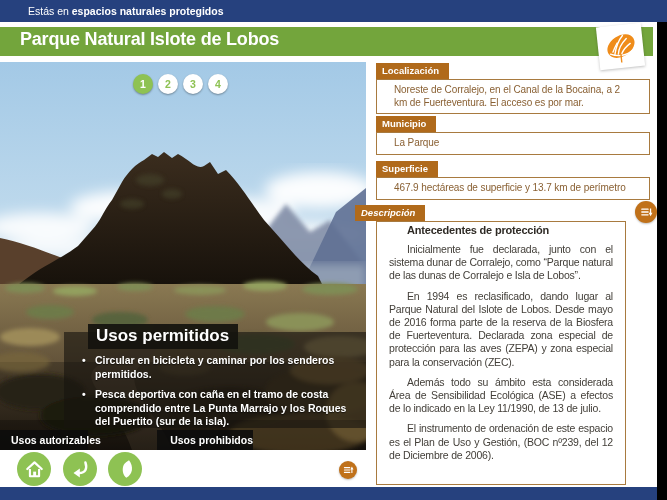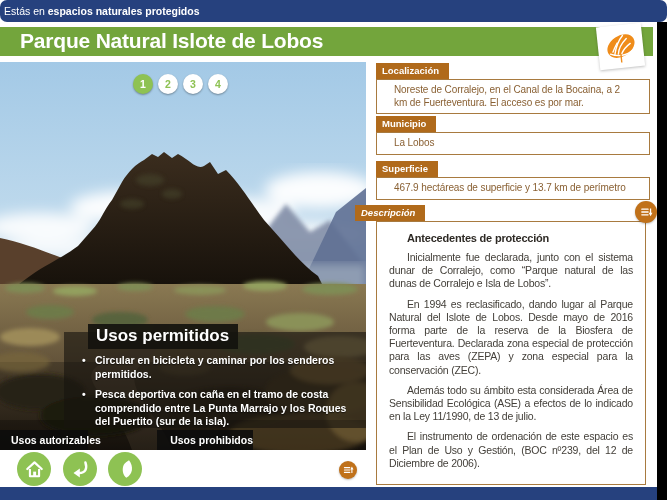--- a/index.html
+++ b/index.html
@@ -1,24 +1,24 @@
 <!DOCTYPE html>
 <html><head>
 <meta charset="utf-8">
 <style>
   html,body{margin:0;padding:0;background:#e9e9e9;}
   .stage{position:relative;width:667px;height:500px;background:#fff;overflow:hidden;
          font-family:"Liberation Sans",sans-serif;-webkit-font-smoothing:antialiased;}
   
   .topbar{position:absolute;left:0;top:0;width:667px;height:22px;background:#26417e;
-          color:#fff;font-size:10.5px;line-height:22px;padding-left:4px;box-sizing:border-box;border-radius:7px;}
+          color:#fff;font-size:10.5px;line-height:22px;padding-left:28px;box-sizing:border-box;}
   .topbar b{font-weight:bold;}
   
   .greenbar{position:absolute;left:0;top:27px;width:653px;height:29px;background:#73a53c;}
-  .page-title{position:absolute;left:20px;top:29px;color:#fff;font-size:21px;font-weight:bold;letter-spacing:-.2px;}
+  .page-title{position:absolute;left:20px;top:29px;color:#fff;font-size:18px;font-weight:bold;letter-spacing:-.2px;}
   .logo-card{position:absolute;left:598px;top:25px;width:45px;height:43px;background:#fff;
              transform:rotate(-6deg);box-shadow:0 1px 3px rgba(0,0,0,.25);z-index:5;
              display:flex;align-items:center;justify-content:center;}
   .black-strip{position:absolute;left:657px;top:22px;width:10px;height:478px;background:#000;}
   
   .photo{position:absolute;left:0;top:62px;width:366px;height:388px;}
   
   .pager{position:absolute;left:133px;top:74px;display:flex;gap:5px;z-index:4;}
   .dot{width:20px;height:20px;border-radius:50%;background:#fff;color:#8ec253;font-size:10.5px;
        font-weight:bold;text-align:center;line-height:20px;box-shadow:0 1px 2px rgba(0,0,0,.35);}
@@ -41,22 +41,22 @@
               display:flex;align-items:center;justify-content:center;z-index:4;}
   .mini-btn{position:absolute;border-radius:50%;background:#c0711a;display:flex;align-items:center;
             justify-content:center;z-index:6;box-shadow:0 1px 2px rgba(0,0,0,.25);}
   .bottombar{position:absolute;left:0;top:487px;width:657px;height:13px;background:#26417e;}
   
   .field-label{position:absolute;background:#b06a1b;color:#fff;font-size:9.5px;font-weight:bold;
                padding:2px 10px 3px 6px;white-space:nowrap;z-index:2;}
   .field-box{position:absolute;left:376px;width:274px;box-sizing:border-box;background:#fff;
              border:1.6px solid #a87a3f;color:#8a6134;font-size:10px;letter-spacing:-.1px;
              line-height:1.25;padding:4px 17px;}
-  .desc-box{position:absolute;left:376px;top:221px;width:270px;height:264px;box-sizing:border-box;
-            background:#fff;border:1.6px solid #a87a3f;padding:8px 12px;overflow:hidden;
+  .desc-box{position:absolute;left:376px;top:221px;width:250px;height:264px;box-sizing:border-box;
+            background:#fff;border:1.6px solid #a87a3f;padding:0 12px;overflow:hidden;
             color:#44403a;font-size:10.5px;letter-spacing:-.2px;text-align:justify;line-height:1.26;}
   .desc-box h3{margin:2px 0 5px 18px;font-size:11px;color:#2e2a25;text-align:left;}
   .desc-box p{margin:0 0 7px 0;text-indent:18px;}
 </style>
 </head>
 <body>
 
 <div class="stage">
 
   <div class="topbar">
@@ -218,21 +218,21 @@
       <line x1="16.5" y1="8" x2="16.5" y2="15" stroke="#fff" stroke-width="1.8"></line>
     </svg>
   </div>
 
   <div class="bottombar"></div>
 
   <div class="field-label" style="left:376px;top:63px;">Localización</div>
   <div class="field-box" style="top:79px;min-height:30px;">Noreste de Corralejo, en el Canal de la Bocaina, a 2 km de Fuerteventura. El acceso es por mar.</div>
 
   <div class="field-label" style="left:376px;top:116px;">Municipio</div>
-  <div class="field-box" style="top:132px;">La Lobos</div>
+  <div class="field-box" style="top:132px;">La Parque</div>
 
   <div class="field-label" style="left:376px;top:161px;">Superficie</div>
   <div class="field-box" style="top:177px;">467.9 hectáreas de superficie y 13.7 km de perímetro</div>
 
   <div class="field-label" style="left:355px;top:205px;font-style:italic;">Descripción</div>
 
   <div class="mini-btn" style="left:635px;top:201px;width:22px;height:22px;">
     <svg width="14" height="14" viewBox="0 0 20 20">
       <g stroke="#fff" stroke-width="1.8" stroke-linecap="round">
         <line x1="4" y1="6" x2="13" y2="6"></line>

